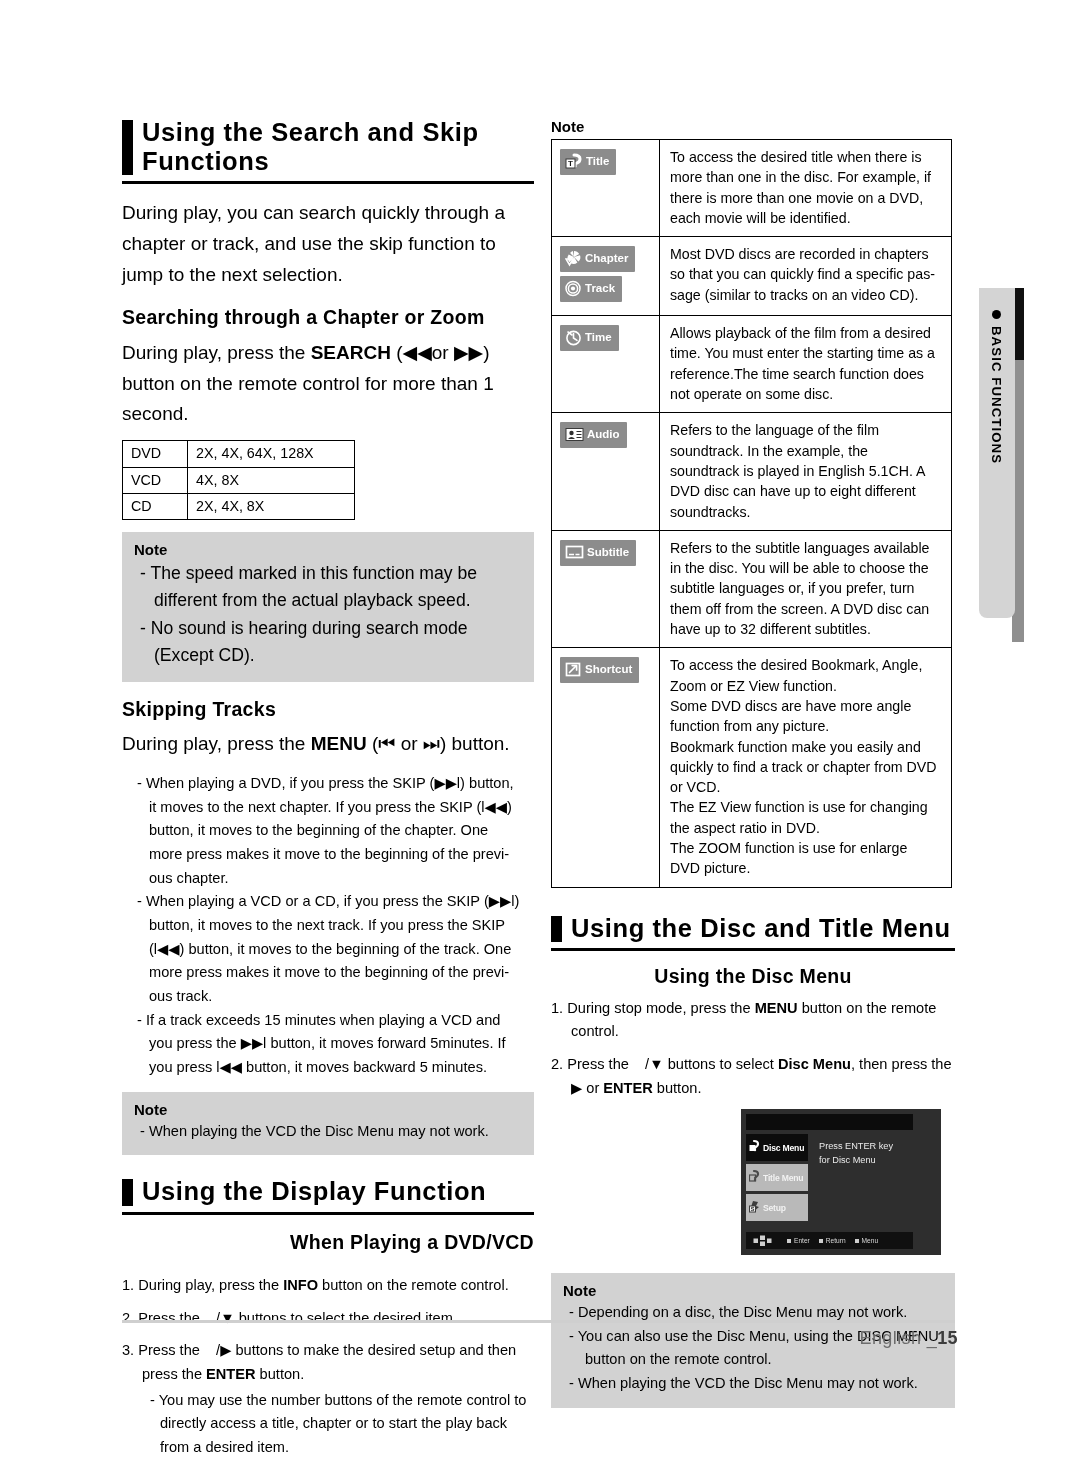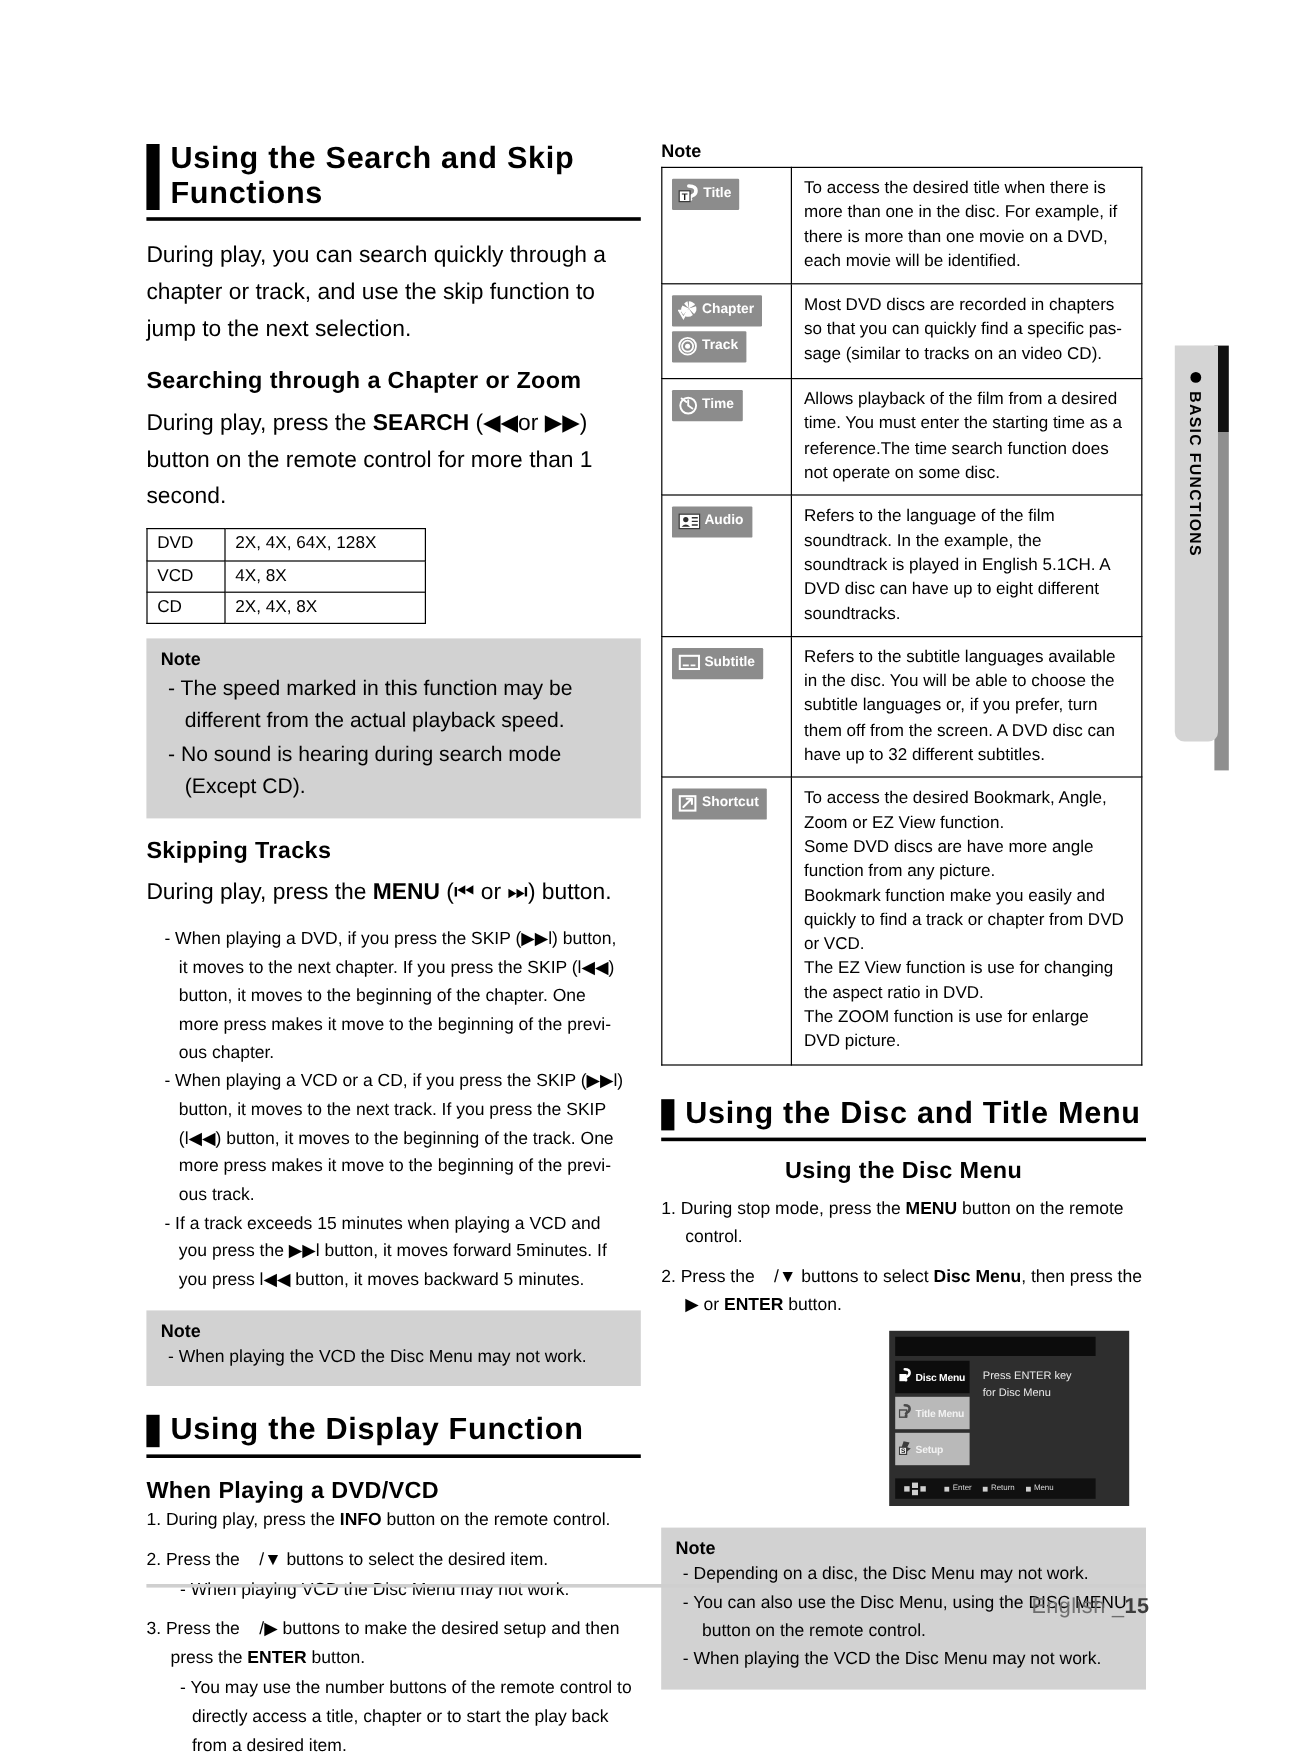--- a/index.html
+++ b/index.html
@@ -28,21 +28,21 @@
   .h1 .bar{
     position:absolute;left:0;top:2px;bottom:6px;width:11px;background:#000;
   }
   .h1 .txt{
     font-size:25.5px;font-weight:bold;line-height:1.12;letter-spacing:0.6px;
   }
   .h2{
     font-size:19.5px;font-weight:bold;line-height:1.15;letter-spacing:0.3px;
     margin:16px 0 9px 0;
   }
-  .h2.tight{margin-bottom:3px;}
+  .h2.tight{margin-bottom:21px;text-align:right;}
 
   
   .p{font-size:19px;line-height:1.62;margin:0 0 10px 0;}
   .p.nm{margin-bottom:0;}
   b{font-weight:bold;}
 
   ol.numlist{margin:0;padding:0;list-style:none;}
   ol.numlist>li{
     font-size:14.6px;line-height:1.62;
     padding-left:20px;text-indent:-20px;margin-bottom:9px;
@@ -223,21 +223,20 @@
     <div class="h2 tight">When Playing a DVD/VCD</div>
 
     <ol class="numlist">
       <li>
         <span>1.</span>
         <span> During play, press the <b>INFO</b> button on the remote control.</span>
       </li>
       <li>
         <span>2.</span>
         <span> Press the &nbsp;&nbsp;&nbsp;/▼ buttons to select the desired item.</span>
-        <span class="sub">- When playing VCD the Disc Menu may not work.</span>
       </li>
       <li>
         <span>3.</span>
         <span> Press the &nbsp;&nbsp;&nbsp;/▶ buttons to make the desired setup and then press the <b>ENTER</b> button.</span>
         <span class="sub">- You may use the number buttons of the remote control to directly access a title, chapter or to start the play back from a desired item.</span>
       </li>
       <li>
         <span>4.</span>
         <span> To make the screen disappear, press the <b>CANCEL</b> button.</span>
       </li>

